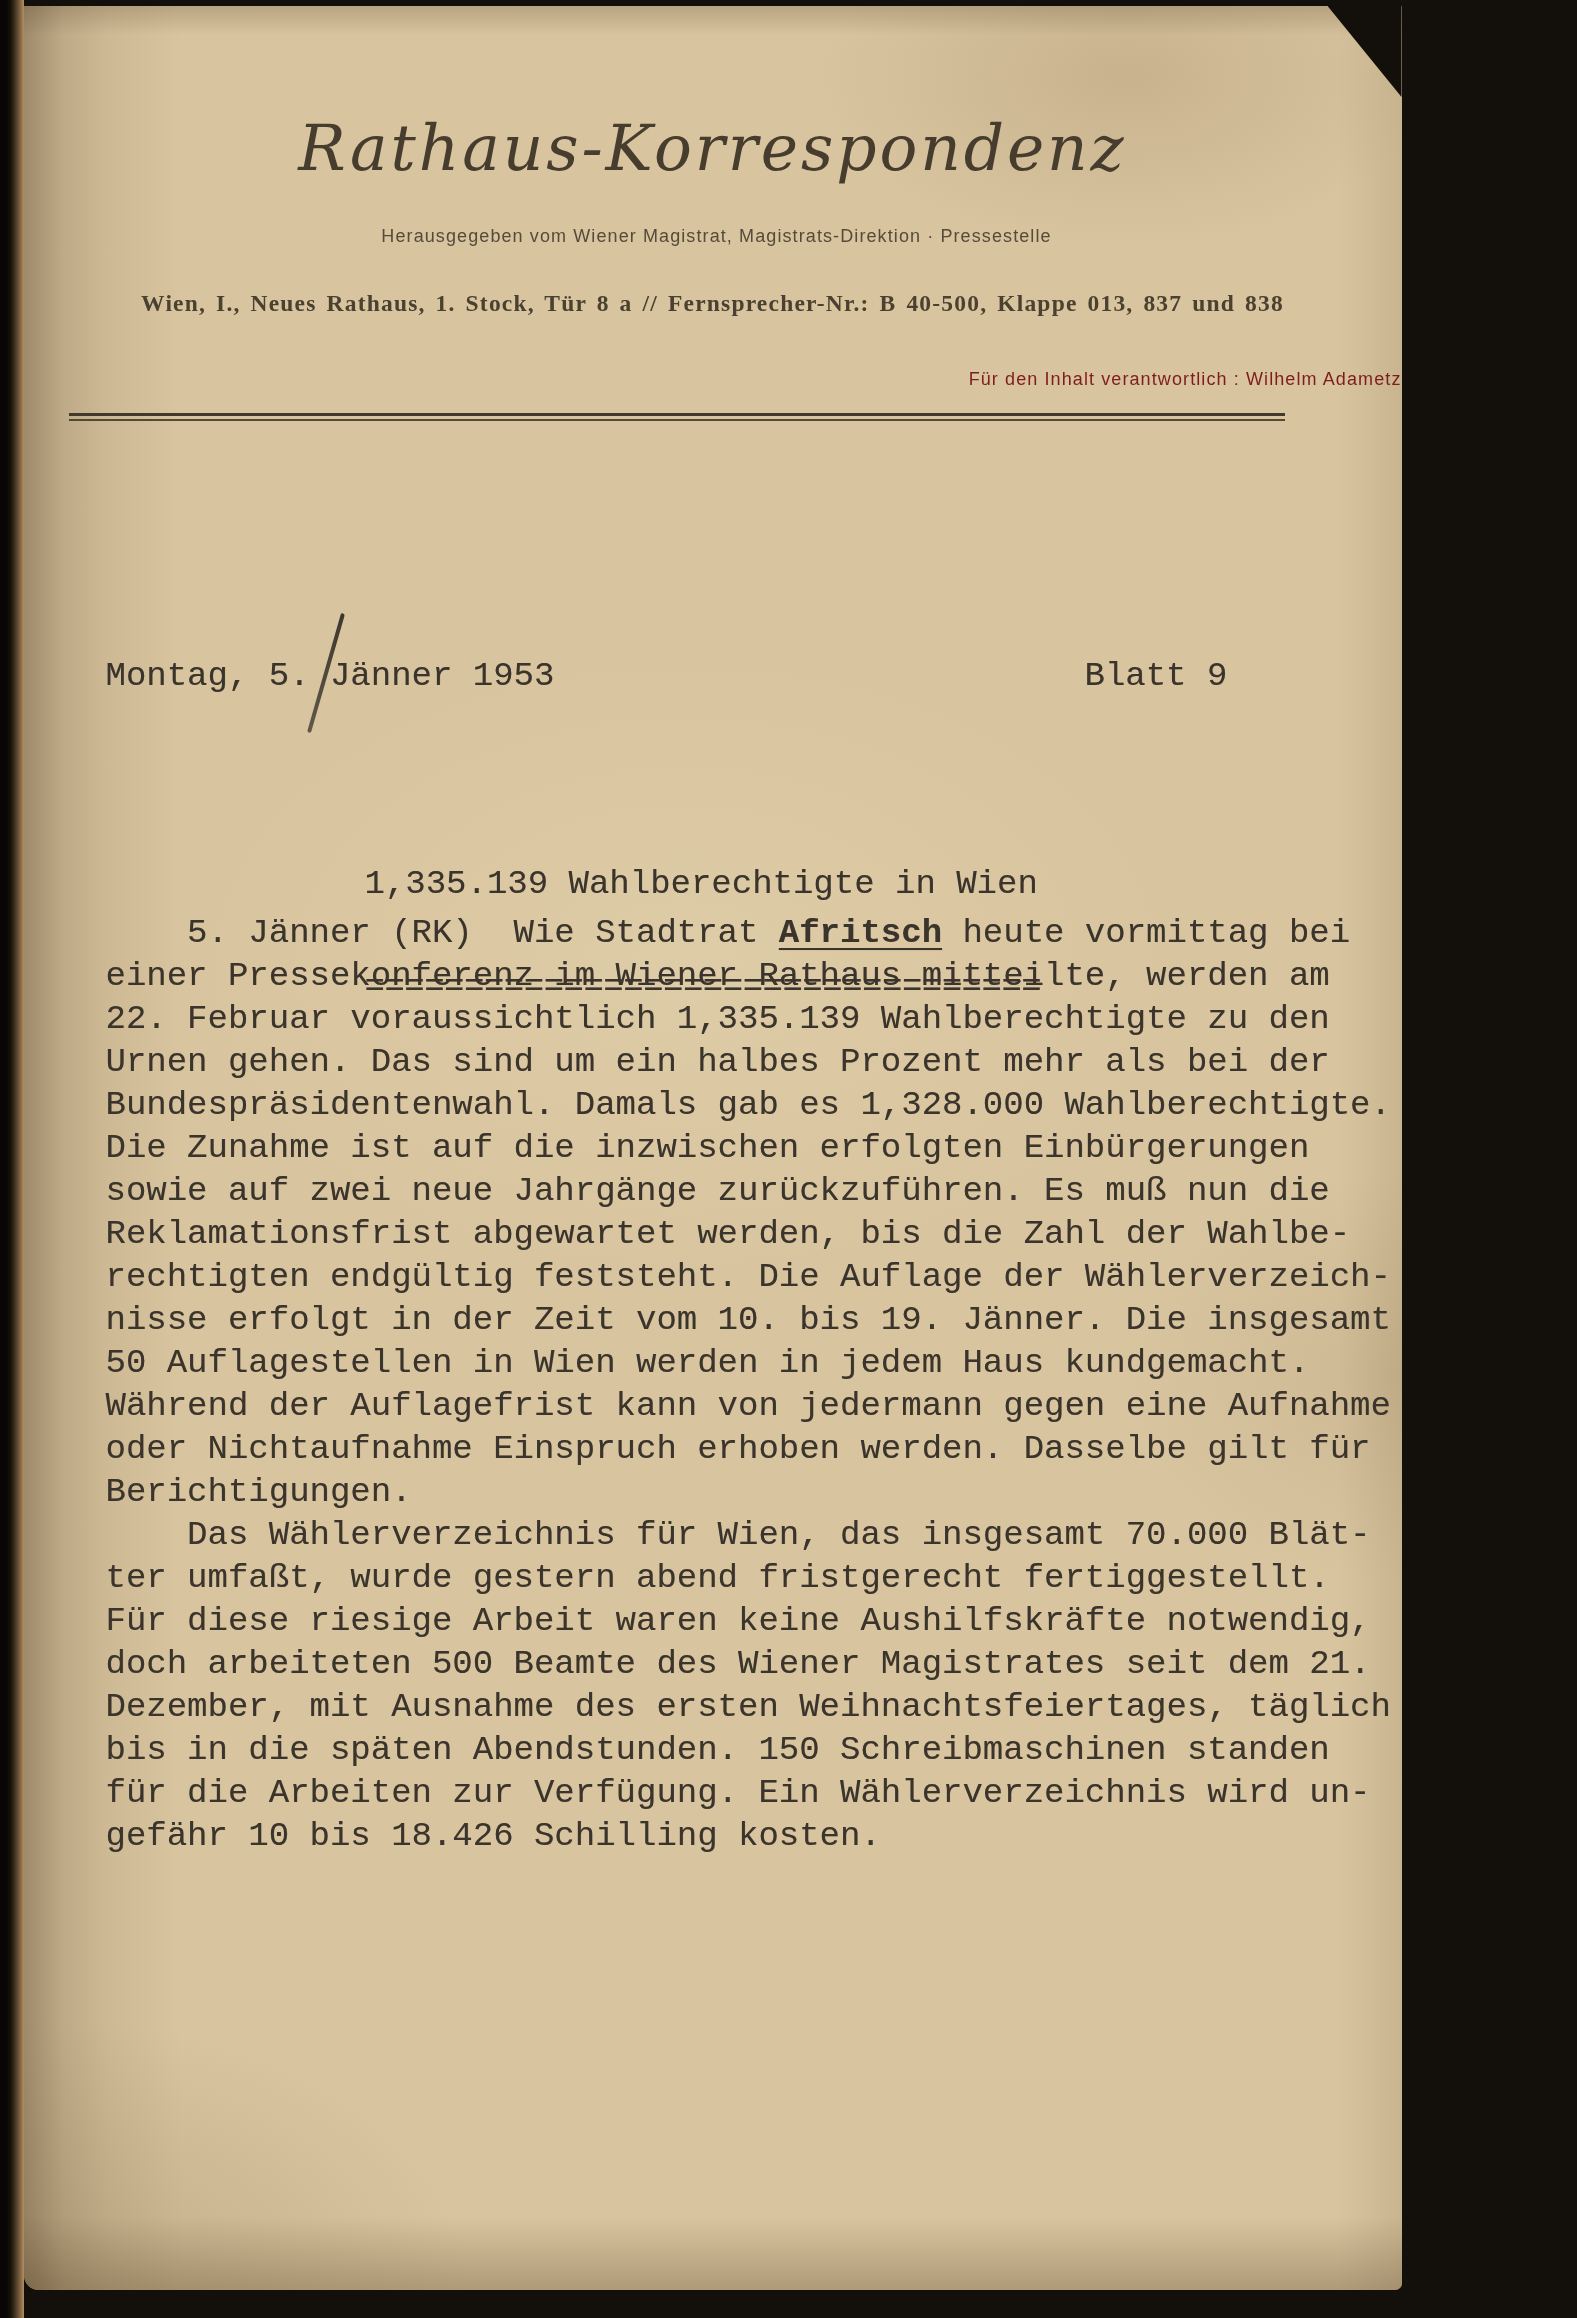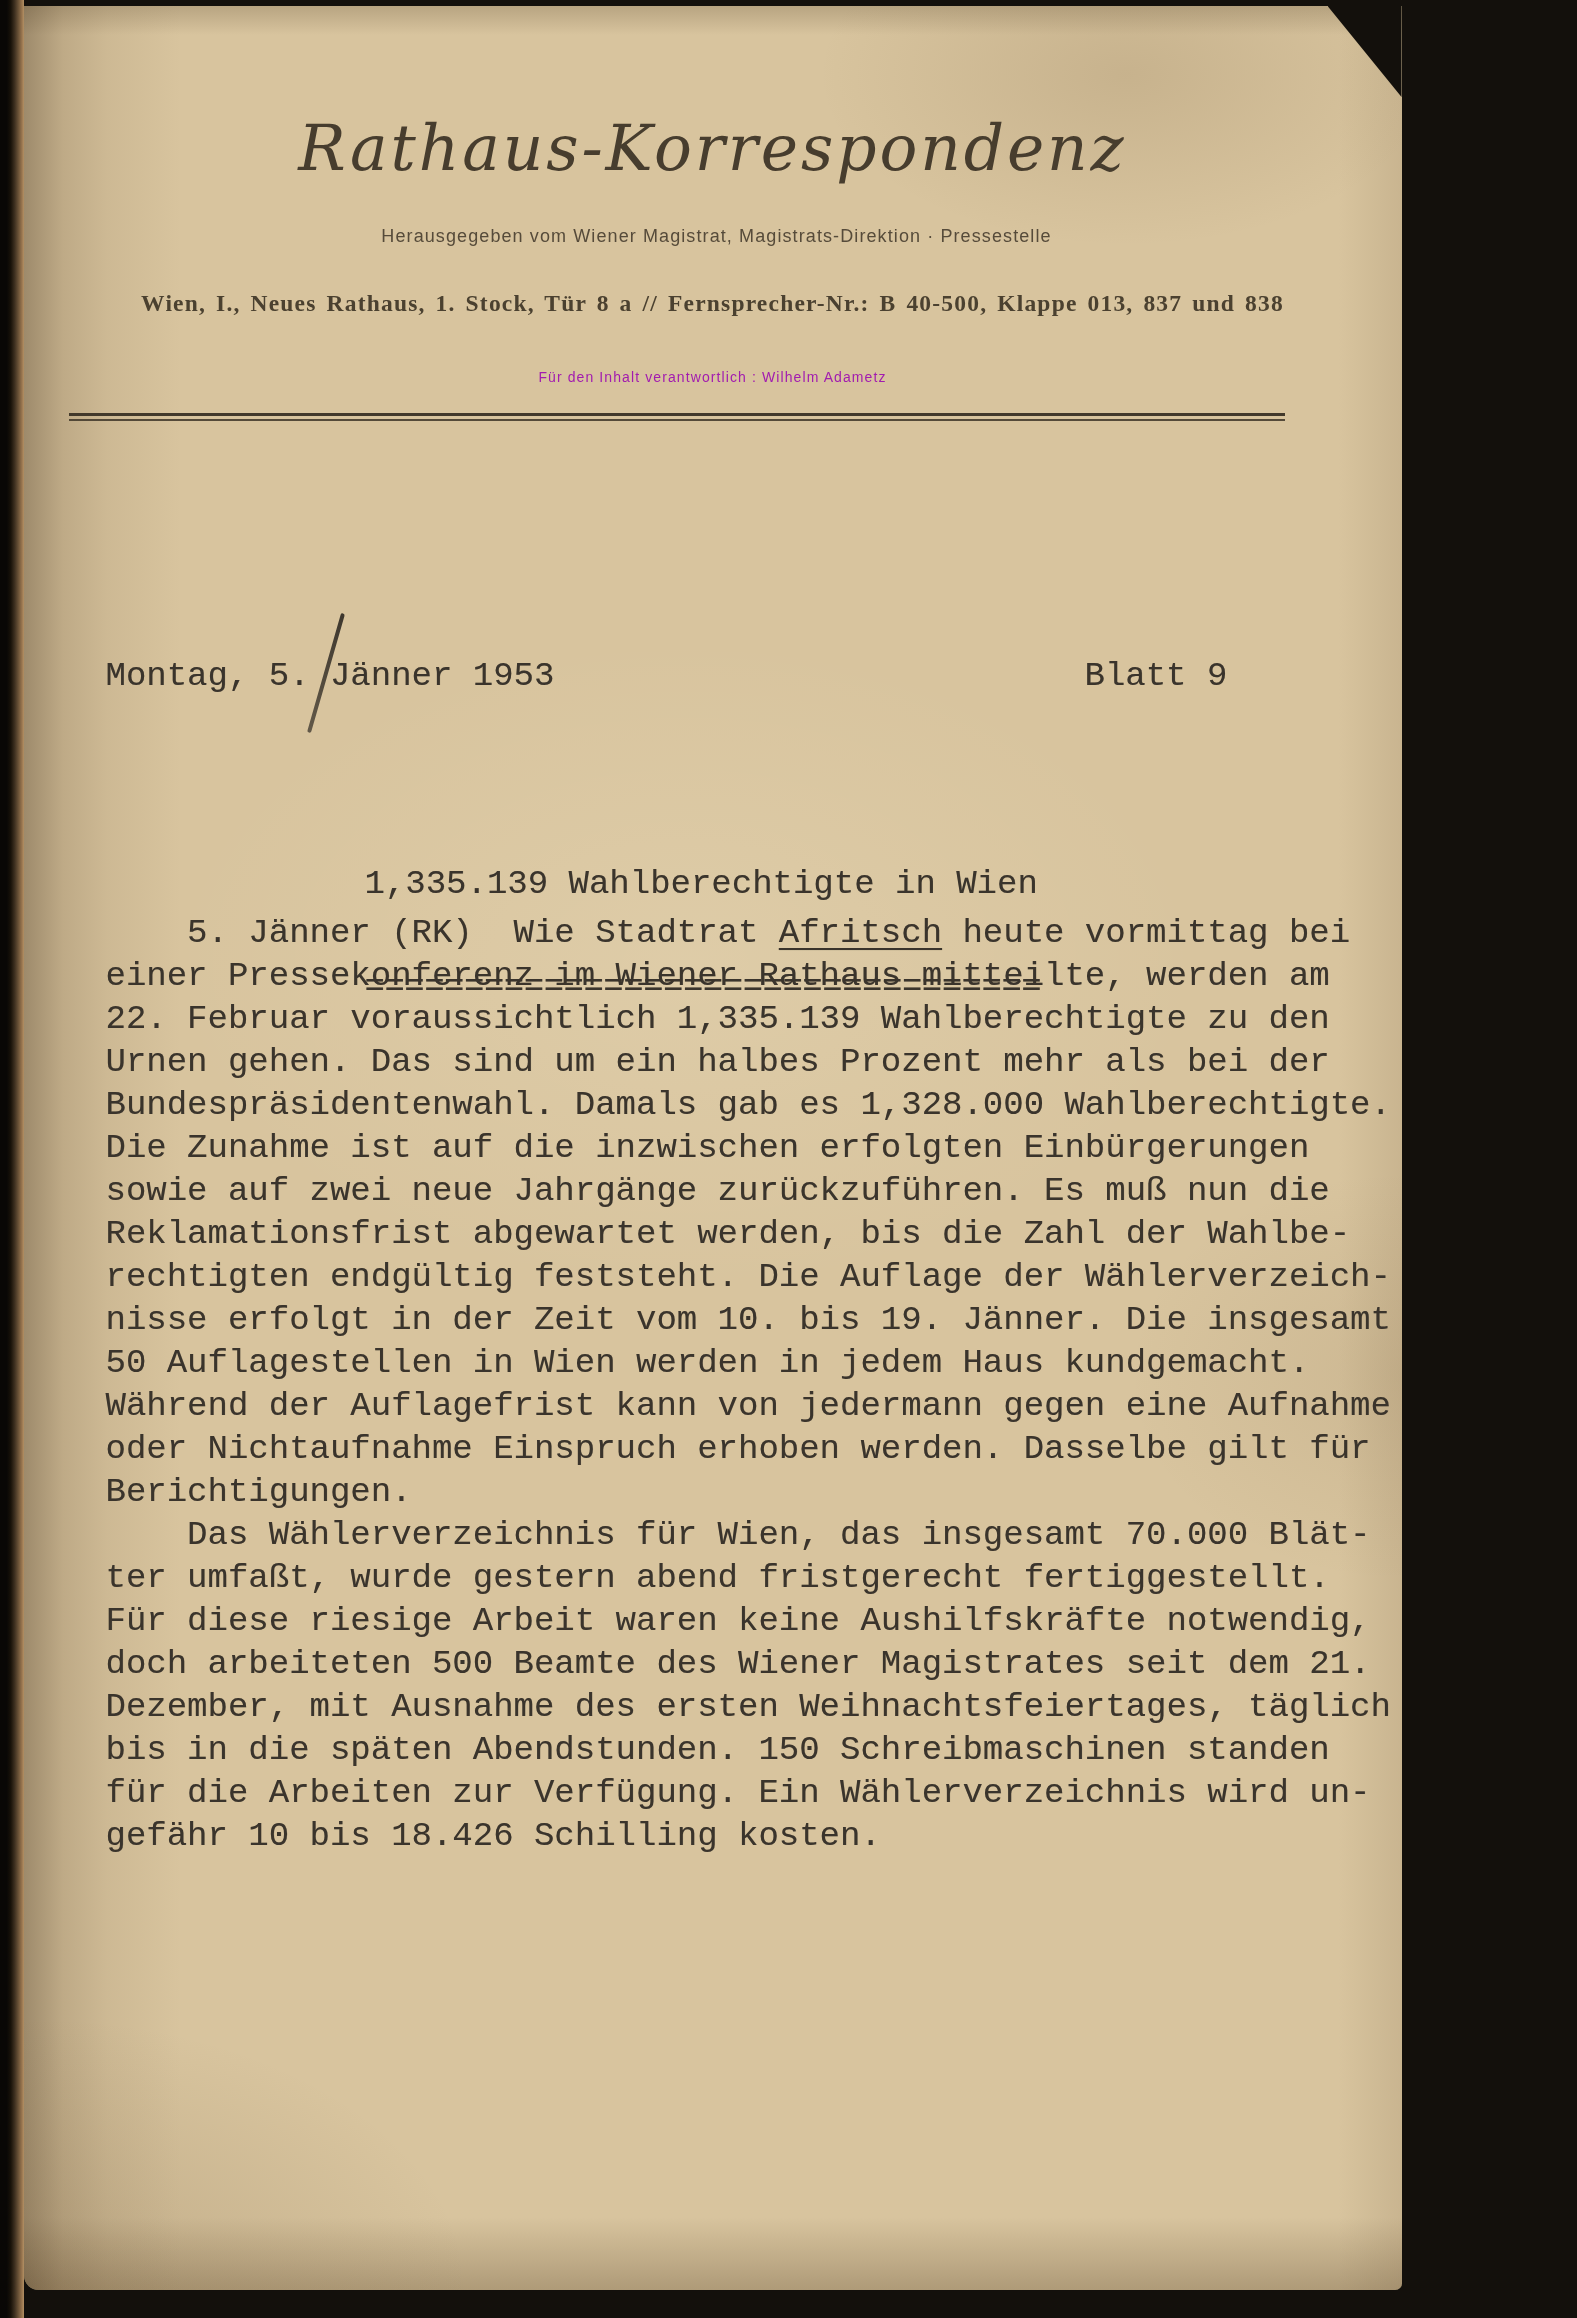--- a/index.html
+++ b/index.html
@@ -51,22 +51,22 @@
     position:absolute;top:220px;left:8px;right:0;text-align:center;
     font-size:18px;letter-spacing:1.1px;color:#564b3a;
   }
   .address{
     position:absolute;top:284px;left:0;right:0;text-align:center;
     font-size:23.5px;font-weight:bold;letter-spacing:1.2px;word-spacing:2.9px;
     color:#4b4130;
     font-family:Liberation Serif, serif;
   }
   .responsible{
-    position:absolute;top:363px;left:0;right:0;text-align:center;
-    font-size:14px;letter-spacing:1.1px;color:#a21caf;
+    position:absolute;top:363px;left:0;right:0;text-align:right;
+    font-size:18px;letter-spacing:1.1px;color:#7f1d1d;
   }
   .double-rule{
     position:absolute;top:407px;left:45px;right:117px;height:9.8px;
     background:linear-gradient(180deg,#42392b 0 3.4px,transparent 3.4px 5.9px,rgba(66,57,43,0.88) 5.9px 7.8px,transparent 7.8px);
   }
   
   .tw{
     font-family:"Liberation Mono","DejaVu Sans Mono",monospace;
     font-size:34px;line-height:43px;
     color:var(--ink,#3a342c);
@@ -77,21 +77,21 @@
   .dateline .sheet{position:absolute;left:1061px;white-space:pre;}
   .slash-mark{
     position:absolute;left:300px;top:605px;width:3.9px;height:124px;
     background:linear-gradient(180deg,rgba(48,43,36,0.92),rgba(48,43,36,0.70));
     border-radius:2px;transform:rotate(16deg);
   }
   .headline{position:absolute;top:793px;left:341px;line-height:34px;white-space:pre;}
   .headline .hl-underline{margin-top:1px;letter-spacing:-0.5px;}
   .article-body{position:absolute;top:906px;left:82px;}
   .tw-line{white-space:pre;}
-  .underlined{text-decoration:underline;text-decoration-thickness:2.4px;text-underline-offset:5.9px;}
+  .underlined{text-decoration:underline;text-decoration-thickness:2.4px;text-underline-offset:5.9px;font-weight:bold;}
   .stray-dots{
     position:absolute;left:1462px;top:1272px;width:3.9px;height:3.9px;border-radius:50%;
     background:rgba(62,54,42,0.75);
     box-shadow:8.8px 3.9px 0 rgba(62,54,42,0.6);
   }
 </style>
 </head>
 <body>
 
 <div class="scan">

